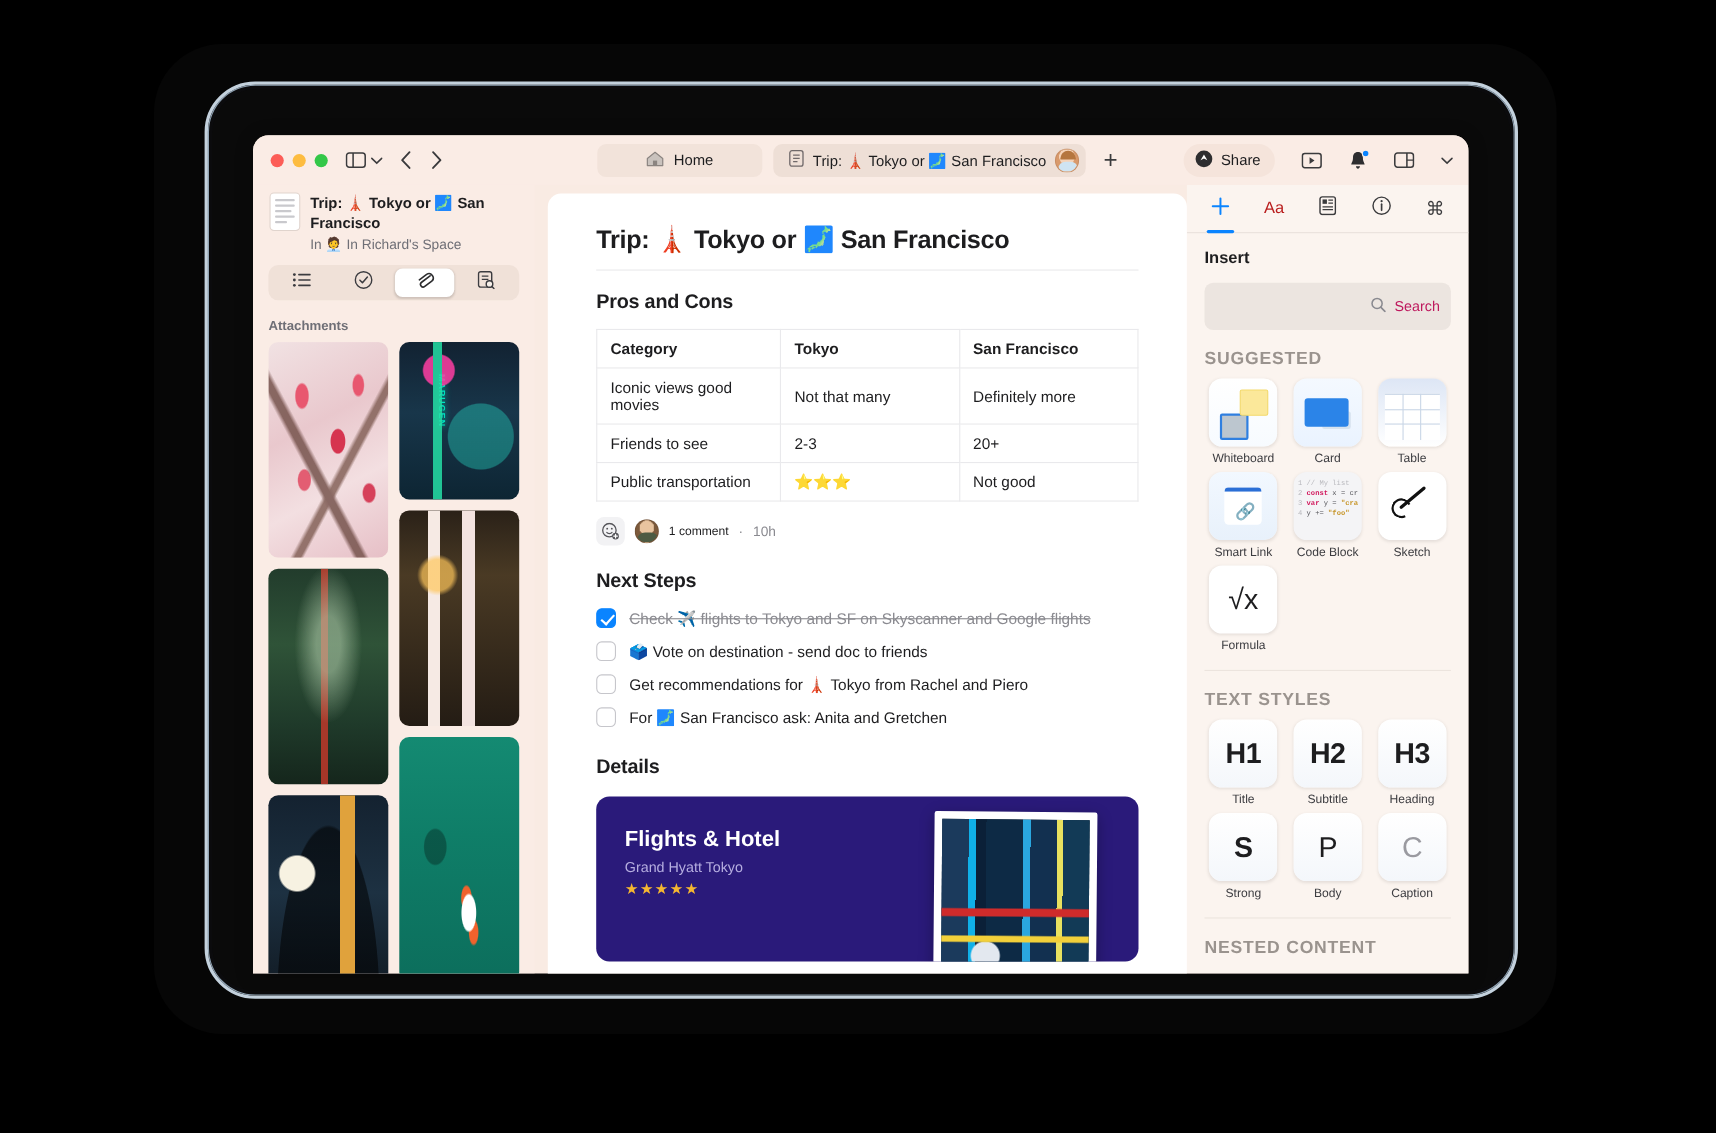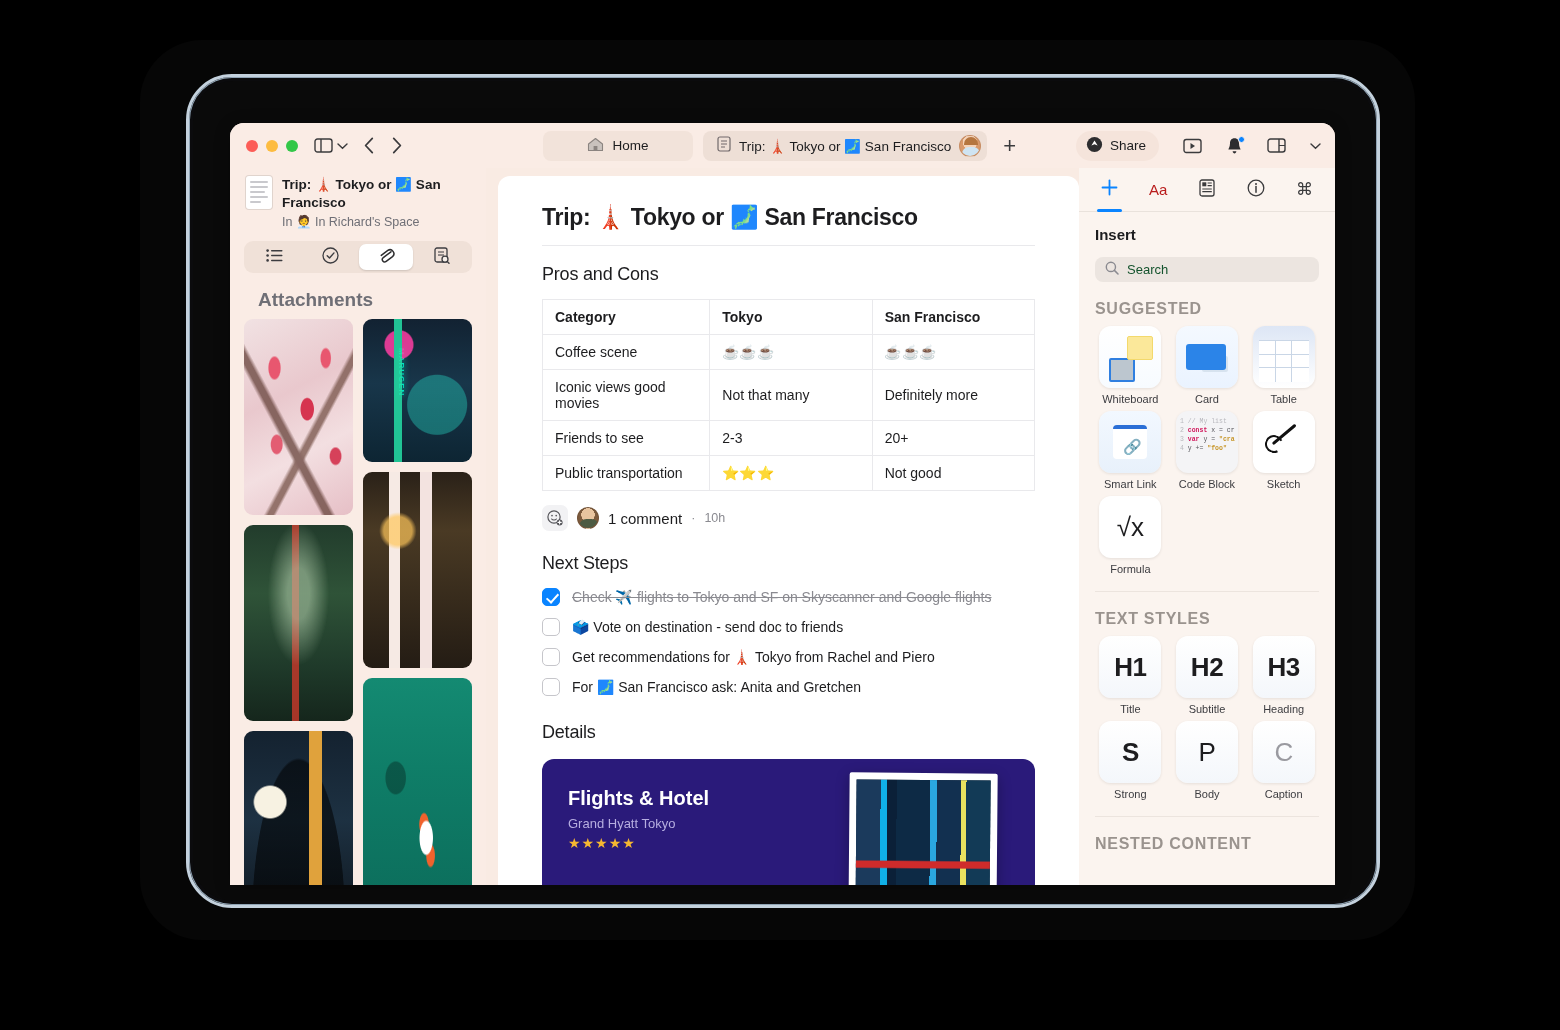--- a/index.html
+++ b/index.html
@@ -122,21 +122,21 @@
 
   .seg {
     display:flex; background:#f0e1d8; border-radius:9px; padding:3px; gap:2px; margin-top: 2px;
   }
   .seg-btn {
     flex:1; height: 26px; border-radius:7px; display:flex; align-items:center; justify-content:center;
     color:#3c3c40; cursor:pointer;
   }
   .seg-btn.on { background:#fff; box-shadow: 0 1px 2px rgba(0,0,0,.14); }
 
-  .att-label { font-size: 19px; color:#6f6f76; font-weight:600; margin: 16px 0 8px 14px; }
+  .att-label { font-size: 12px; color:#6f6f76; font-weight:600; margin: 16px 0 8px 0; }
 
   .masonry { display:flex; gap: 10px; }
   .mcol { display:flex; flex-direction:column; gap: 10px; width: 50%; }
   .photo { border-radius: 9px; overflow:hidden; position:relative; }
 
   
   .p-blossom { height: 196px; background:
       radial-gradient(ellipse at 28% 25%, #e8576f 0 5%, transparent 6%),
       radial-gradient(ellipse at 58% 46%, #d6344f 0 7%, transparent 8%),
       radial-gradient(ellipse at 75% 20%, #e8576f 0 4%, transparent 5%),
@@ -187,39 +187,39 @@
       radial-gradient(ellipse at 30% 45%, rgba(0,0,0,.3) 0 9%, transparent 10%);}
 
   
   .doc-area { flex: 1; padding: 8px 0 0 12px; }
   .doc-card {
     background:#fff; border-radius: 12px 12px 0 0; height: 710px;
     padding: 28px 44px 0 44px; overflow:hidden; position:relative;
   }
   .doc-h1 { font-size: 23px; font-weight: 700; color:#1d1d1f; letter-spacing:-.3px; }
   .doc-rule { height:1px; background:#e9e9ec; margin: 14px 0 18px 0; }
-  .doc-h2 { font-size: 18px; font-weight:400; color:#1d1d1f; margin-bottom: 14px; letter-spacing:-.2px; }
+  .doc-h2 { font-size: 18px; font-weight:700; color:#1d1d1f; margin-bottom: 14px; letter-spacing:-.2px; }
 
   table.pc { border-collapse: collapse; width: 100%; font-size: 14px; color:#1d1d1f;
              border:1px solid #a16207; border-radius:6px; }
   table.pc td { border:1px solid #e9e9ec; padding: 9px 12px; height: 33px; }
   table.pc tr:first-child td { font-weight: 700; }
   table.pc td:nth-child(1){ width: 34%; }
   table.pc td:nth-child(2){ width: 33%; }
 
   .comment-row { display:flex; align-items:center; gap: 9px; margin: 14px 0 22px 0; }
   .emoji-btn { width: 26px; height: 26px; border-radius: 7px; background:#f2f2f4;
                display:flex; align-items:center; justify-content:center; cursor:pointer; }
   .commenter {
     width: 22px; height: 22px; border-radius:50%;
     background: radial-gradient(circle at 50% 34%, #e8c49f 0 40%, #7c5a3c 41% 100%);
     border:1px solid rgba(0,0,0,.08); position:relative; overflow:hidden; flex:none;
   }
   .commenter::after{content:"";position:absolute;left:1px;bottom:0;width:20px;height:9px;background:#4d5b43;border-radius:10px 10px 2px 2px;}
-  .comment-text { font-size: 15px; color:#1d1d1f; }
+  .comment-text { font-size: 11px; color:#1d1d1f; }
   .comment-time { font-size: 12.5px; color:#8a8a90; }
 
   .todo { display:flex; align-items:center; gap: 12px; margin-bottom: 12px; font-size:14px; color:#1d1d1f; }
   .cbox { width:18px; height:18px; border-radius:5px; border:1.6px solid #c6c6cb; background:#fff; flex:none; cursor:pointer; }
   .cbox.checked { background:#0a84ff; border-color:#0a84ff; position:relative; }
   .cbox.checked::after{content:"";position:absolute;left:5.5px;top:2px;width:5px;height:10px;border:solid #fff;border-width:0 2px 2px 0;transform:rotate(42deg);}
   .todo.done .todo-text { color:#8a8a90; text-decoration: line-through; }
 
   .details-card {
     margin-top: 16px; background:#2a1a7a; border-radius: 12px; height: 150px;
@@ -249,22 +249,22 @@
   .rpanel { width: 256px; background:#fbf4ef; flex:none; display:flex; flex-direction:column; }
   .rp-tabs { display:flex; height: 44px; align-items:center; border-bottom:1px solid #e9e2dc; padding: 0 6px; }
   .rp-tab { flex:1; display:flex; align-items:center; justify-content:center; height:44px; position:relative;
             color:#3b3b3d; cursor:pointer; }
   .rp-tab.on { color:#0a84ff; }
   .rp-tab.on::after{content:"";position:absolute;left:12px;right:12px;bottom:0;height:2.5px;background:#0a84ff;border-radius:2px;}
 
   .rp-body { padding: 14px 16px 0 16px; overflow:hidden; flex:1; }
   .rp-h { font-size: 15px; font-weight: 700; color:#1d1d1f; margin-bottom: 14px; }
   .rp-search {
-    display:flex; align-items:center; gap:8px; height: 25px; border-radius:8px;
-    background:#ece5e0; padding: 0 10px; color:#14532d; font-size:13px; cursor:text;
+    display:flex; align-items:center; gap:8px; height: 43px; border-radius:8px;
+    background:#ece5e0; padding: 0 10px; color:#be185d; font-size:13px; cursor:text;justify-content:flex-end;
   }
   .rp-sec { font-size: 16px; letter-spacing: .7px; color:#9a938e; font-weight:600; margin: 18px 0 8px 0; }
   .grid3 { display:grid; grid-template-columns: repeat(3, 1fr); gap: 6px 6px; }
   .gitem { display:flex; flex-direction:column; align-items:center; gap:5px; cursor:pointer; }
   .gtile {
     width: 62px; height: 62px; border-radius: 12px; background:#fff;
     box-shadow: 0 1px 3px rgba(0,0,0,.09); overflow:hidden; position:relative;
   }
   .glabel { font-size: 11px; color:#3c3c40; }
 
@@ -505,25 +505,20 @@
           <div class="doc-h2">Pros and Cons</div>
 
           <table class="pc">
             <tbody>
                 <tr>
               <td>Category</td>
               <td>Tokyo</td>
               <td>San Francisco</td>
             </tr>
             <tr>
-              <td>Coffee scene</td>
-              <td>☕☕☕</td>
-              <td>☕☕☕</td>
-            </tr>
-            <tr>
               <td>Iconic views good movies</td>
               <td>Not that many</td>
               <td>Definitely more</td>
             </tr>
             <tr>
               <td>Friends to see</td>
               <td>2-3</td>
               <td>20+</td>
             </tr>
             <tr>

